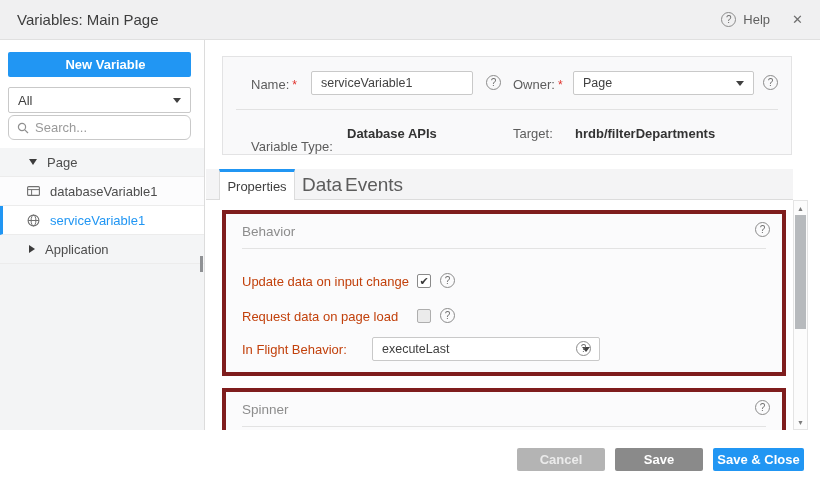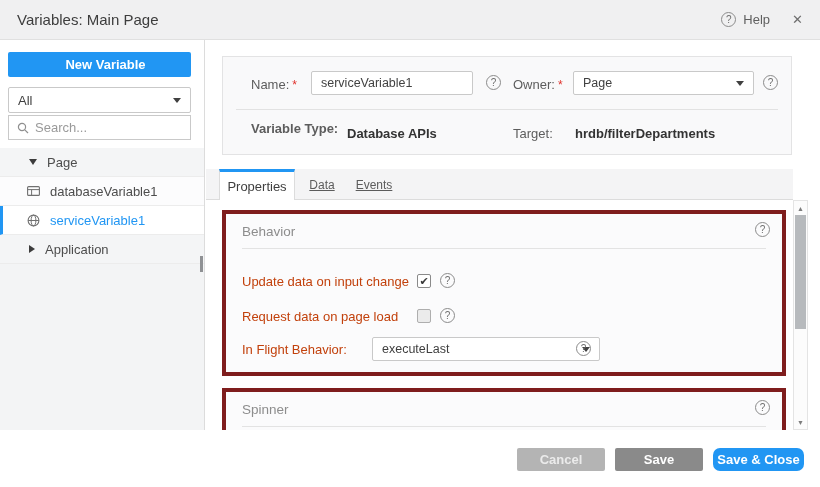--- a/index.html
+++ b/index.html
@@ -41,21 +41,21 @@
     display:flex; align-items:center; padding:0 9px; font-size:13px; color:#3f3f3f;
     position:relative;
   }
   .caret-down {
     width:0; height:0; border-left:4px solid transparent; border-right:4px solid transparent;
     border-top:5px solid #404040; margin-left:auto;
   }
   .sel-all { position:absolute; left:8px; top:47px; width:183px; height:26px; }
   .search-box {
     position:absolute; left:8px; top:75px; width:183px; height:25px;
-    background:#fff; border:1px solid #c9c9c9; border-radius:0;
+    background:#fff; border:1px solid #c9c9c9; border-radius:6px;
     display:flex; align-items:center; padding:0 8px;
   }
   .search-box input {
     border:none; outline:none; font-size:13px; color:#555; width:140px;
     font-family:"Liberation Sans", sans-serif; background:transparent; margin-left:6px;
   }
   .search-box input::placeholder { color:#9a9a9a; }
   .tree { position:absolute; left:0; top:108px; width:204px; }
   .tree-row {
     height:29px; display:flex; align-items:center;
@@ -91,21 +91,21 @@
     position:absolute; left:0; top:129px; width:587px; height:31px;
     background:#f4f4f5; border-bottom:1px solid #dcdcdc;
   }
   .tab-active {
     position:absolute; left:13px; top:0; width:76px; height:31px;
     background:#fff; border:1px solid #dcdcdc; border-bottom:none; border-top:3px solid #2196f3;
     display:flex; align-items:center; justify-content:center; font-size:13px; color:#3f3f3f;
   }
   .tab-plain {
     position:absolute; top:0; height:31px; display:flex; align-items:center; justify-content:center;
-    font-size:12px; color:#5c5c5c;text-decoration:underline;
+    font-size:19px; color:#5c5c5c;
   }
   .tab-data { left:92px; width:48px; }
   .tab-events { left:140px; width:56px; }
   
   .panel { position:absolute; left:0; top:160px; width:587px; height:230px; background:#fff; overflow:hidden; }
   .section-card {
     position:absolute; left:16px; width:564px;
     background:#fbfbfc; border:4px solid #7f1d1d;
   }
   .card-behavior { top:10px; height:166px; }
@@ -133,21 +133,21 @@
   .scroll-thumb { position:absolute; left:1px; top:14px; width:11px; height:114px; background:#b7babd; }
   
   .footer { position:absolute; left:0; top:430px; width:820px; height:57px; background:#fff; }
   .fbtn {
     position:absolute; top:18px; height:23px; border-radius:2px;
     display:flex; align-items:center; justify-content:center;
     font-size:13px; font-weight:bold; color:#fff;
   }
   .btn-cancel { left:517px; width:88px; background:#b4b4b4; color:#ebebeb; }
   .btn-save { left:615px; width:88px; background:#8a8a8a; }
-  .btn-saveclose { left:713px; width:91px; background:#2196f3;border-radius:7px; }
+  .btn-saveclose { left:713px; width:91px; background:#2196f3; }
   svg { display:block; }
 </style>
 </head>
 <body>
 
 <div class="header">
   <div class="title">Variables: Main Page</div>
   <div class="header-right">
     <div class="help-circle">?</div>
     <div class="help-label">Help</div>
@@ -221,21 +221,21 @@
       <span>Owner:</span><span class="req">*</span>
     </div>
     <div class="fake-select" style="position:absolute; left:350px; top:14px; width:181px; height:24px; font-size:12.5px;">
       <span>Page</span>
       <span class="caret-down"></span>
     </div>
     <div class="help-circle help-abs" style="left:540px; top:18px;">?</div>
 
     <div class="card-divider"></div>
 
-    <div class="flabel" style="left:28px; top:64px;font-weight:bold;">Variable Type:</div>
+    <div class="flabel" style="left:28px; top:82px;">Variable Type:</div>
     <div class="fvalue" style="left:112px; top:69px;margin-left:12px;">Database APIs</div>
     <div class="flabel" style="left:290px; top:69px;">Target:</div>
     <div class="fvalue" style="left:352px; top:69px;">hrdb/filterDepartments</div>
   </div>
 
   <div class="tabs">
     <div class="tab-active">Properties</div>
     <div class="tab-plain tab-data">Data</div>
     <div class="tab-plain tab-events">Events</div>
   </div>

